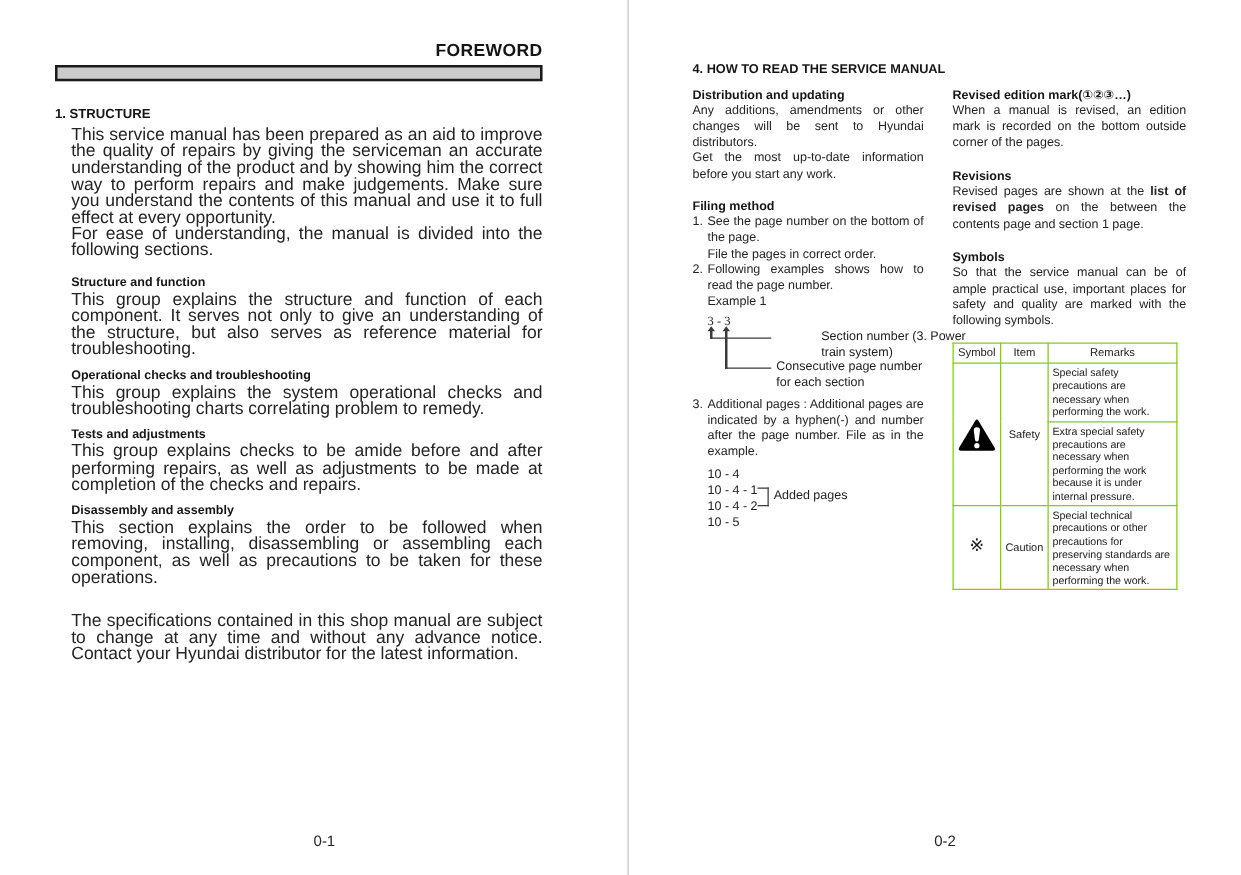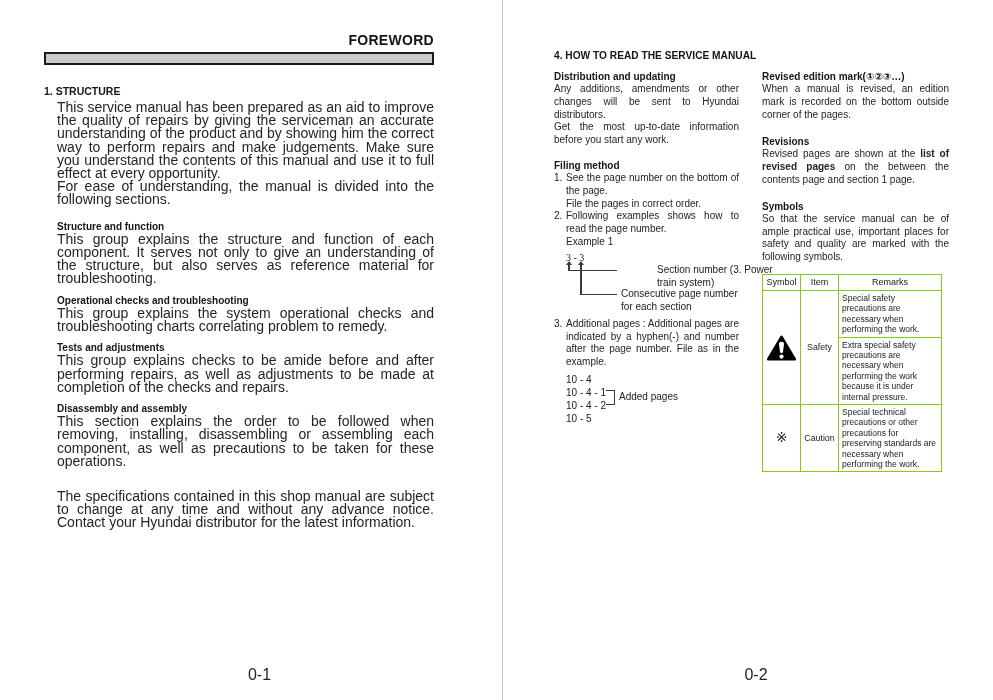--- a/index.html
+++ b/index.html
@@ -57,21 +57,21 @@
   table.symbols th { font-weight:normal; font-size:9px; height:16px; text-align:center; border-bottom-width:1.5px; }
   col.c-sym { width:38px; } col.c-item { width:38px; } col.c-rem { width:103px; }
   td.sym { text-align:center; vertical-align:middle; }
   td.item { text-align:center; vertical-align:middle; font-size:8.8px; }
   td.rem { padding:2px 3px; font-size:8.5px; line-height:10.4px; text-align:left; vertical-align:middle; }
   td.r1 { height:42px; } td.r2 { height:50px; } td.r3 { height:50px; }
   .caution-glyph { font-size:14px; }
   .tri-icon svg { display:block; margin:0 auto; }
 
   
-  .footer { position:absolute; top:666px; font-size:16px; color:#242424; text-align:center;padding-left:16px; }
+  .footer { position:absolute; top:666px; font-size:12px; color:#242424; text-align:center;padding-left:16px; }
   .footer.fl { left:0; width:503px; }
   .footer.fr { left:503px; width:490px; }
 </style>
 </head>
 <body>
 
 <div class="page-divider"></div>
 
 <div class="left-page">
   <div class="fw-title">FOREWORD</div>

